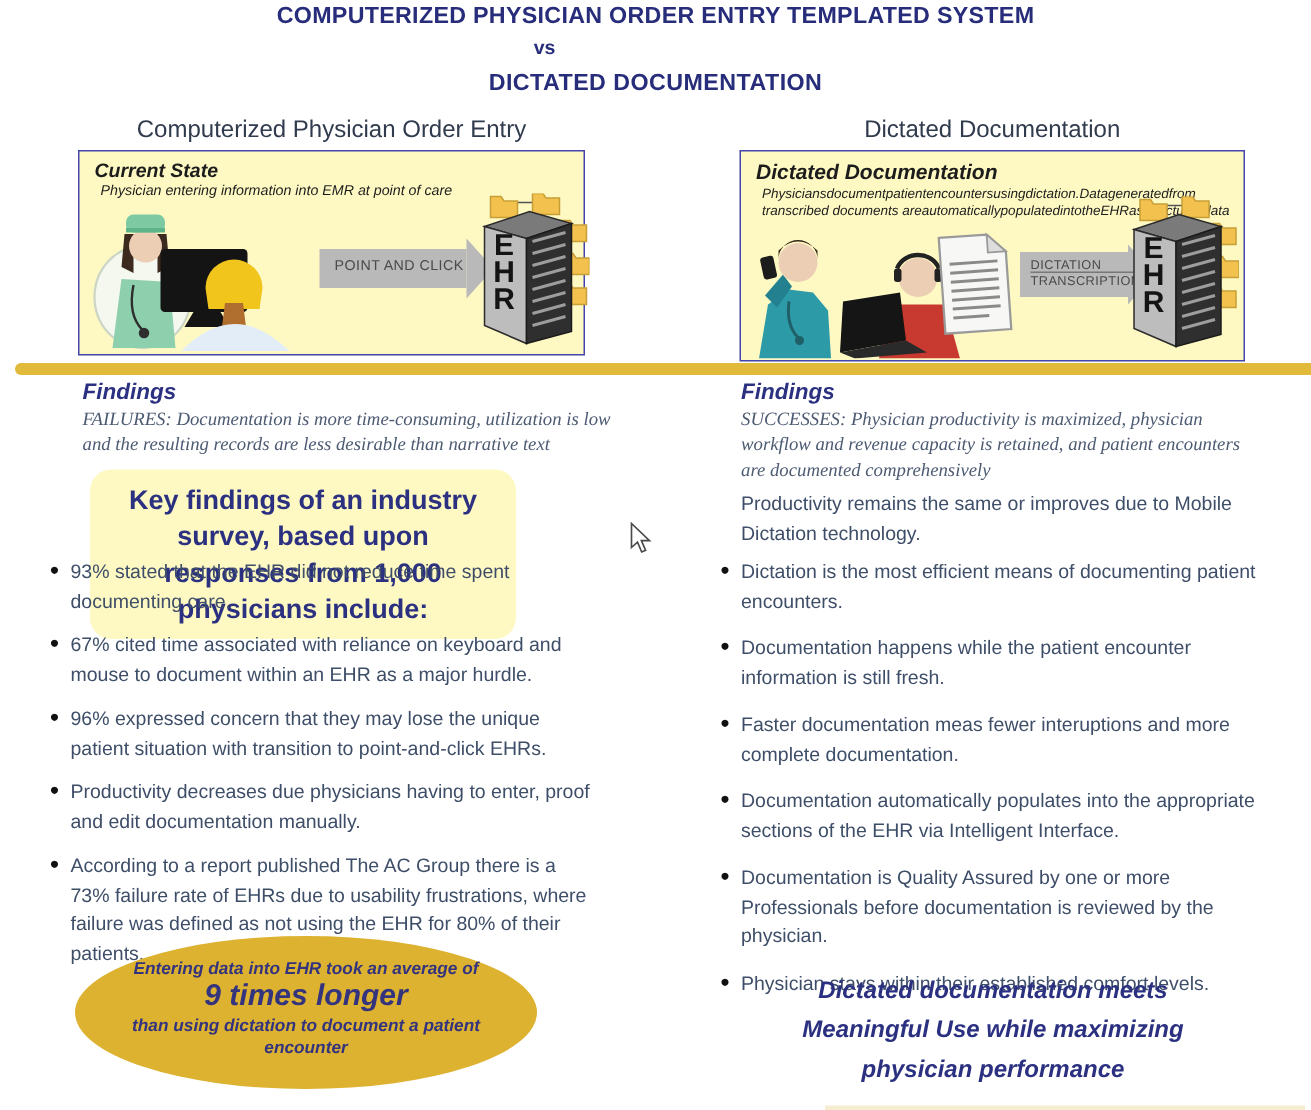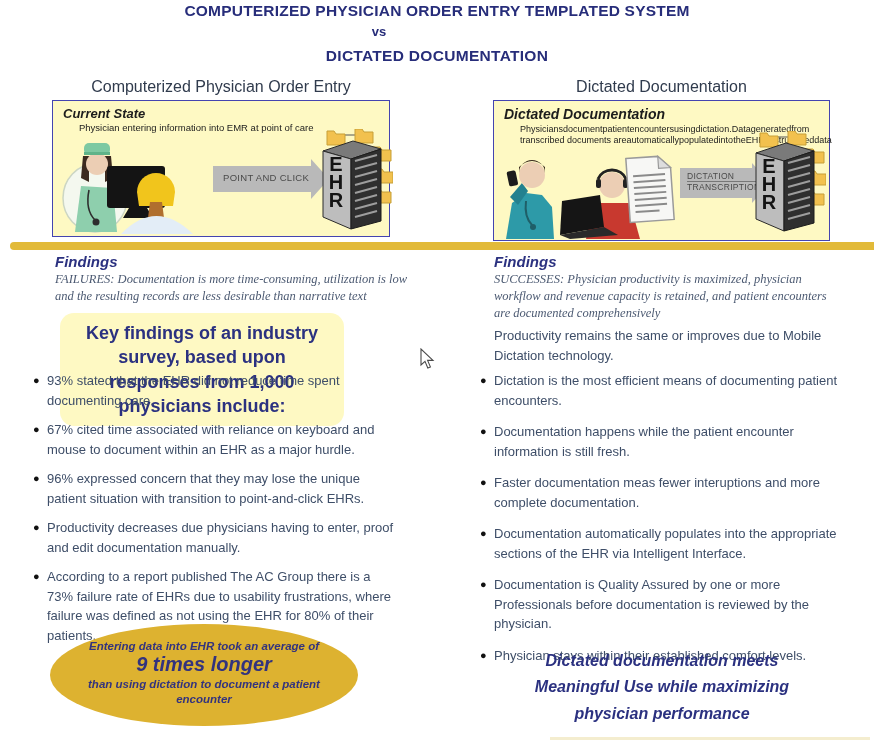--- a/index.html
+++ b/index.html
@@ -4,33 +4,33 @@
 <style>
   html,body{margin:0;padding:0;background:#ffffff;}
   #canvas{
     position:relative;width:874px;height:740px;background:#ffffff;overflow:hidden;
     font-family:"Liberation Sans", sans-serif;
   }
   
   .title1{position:absolute;top:2px;left:0;width:874px;text-align:center;
     font-size:15.5px;font-weight:bold;letter-spacing:.2px;color:#272d7a;}
   .title2{position:absolute;top:24px;left:0;width:726px;text-align:center;
-    font-size:13px;font-weight:bold;color:#272d7a;padding-left:16px;}
+    font-size:13px;font-weight:bold;color:#272d7a;}
   .title3{position:absolute;top:47px;left:0;width:874px;text-align:center;
     font-size:15.5px;font-weight:bold;letter-spacing:.3px;color:#272d7a;}
   .colhead{position:absolute;top:78px;font-size:16px;color:#303b4d;}
   .colhead.l{left:52px;width:338px;text-align:center;}
   .colhead.r{left:493px;width:337px;text-align:center;}
   
   .panel{position:absolute;background:#fef9c3;border:1px solid #4444b0;}
   .panel.l{left:52px;top:100px;width:336px;height:135px;}
   .panel.r{left:493px;top:100px;width:335px;height:139px;}
   .panel .ptitle{position:absolute;left:10px;top:5px;font-size:13px;font-weight:bold;
     font-style:italic;color:#1c1c1c;}
-  .panel .psub{position:absolute;left:26px;top:21px;font-size:9.5px;
+  .panel .psub{position:absolute;left:14px;top:21px;font-size:9.5px;font-style:italic;
     color:#1c1c1c;line-height:1.25;width:320px;}
   
   .parrow{position:absolute;}
   .parrow .bar{position:absolute;left:0;top:7px;height:26px;background:#b9b9b9;}
   .parrow .tip{position:absolute;top:0;width:0;height:0;border-top:20px solid transparent;
     border-bottom:20px solid transparent;border-left:18px solid #b9b9b9;}
   .parrow .albl{position:absolute;font-size:9.5px;color:#4a4a4a;letter-spacing:.3px;}
   
   .ehr{position:absolute;width:78px;height:104px;}
   .ehr .lbl{position:absolute;left:11px;top:24px;writing-mode:vertical-rl;text-orientation:upright;

